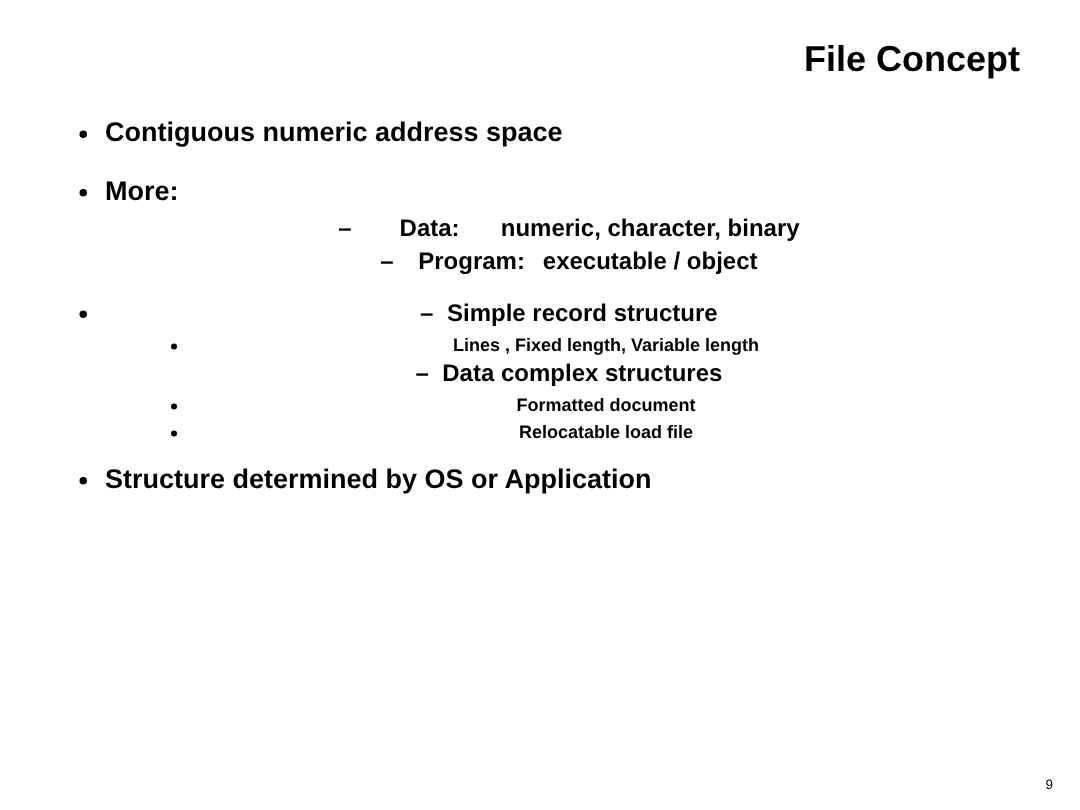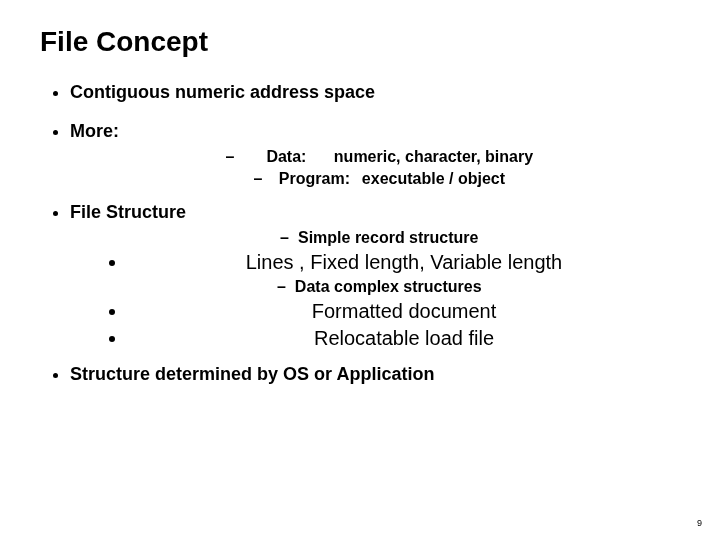--- a/index.html
+++ b/index.html
@@ -12,23 +12,23 @@
     color: #000;
   }
   .slide {
     box-sizing: border-box;
     width: 720px;
     height: 540px;
     padding: 20px 40px 0 40px;
     position: relative;
   }
   .title {
-    text-align: left;
+    text-align: right;
     font-weight: bold;
-    font-size: 28px;
+    font-size: 24px;
     margin: 6px 0 24px 0;
   }
   ul.top {
     list-style: disc;
     margin: 0;
     padding-left: 30px;
   }
   ul.top > li {
     font-weight: bold;
     font-size: 18px;
@@ -53,22 +53,22 @@
     display: inline-block;
     width: 18px;
     margin-left: -18px;
   }
   ul.inner {
     list-style: disc;
     margin: 4px 0 4px 0;
     padding-left: 36px;
   }
   ul.inner > li {
-    font-weight: normal;
-    font-size: 20px;
+    font-weight: bold;
+    font-size: 12px;
     margin-bottom: 4px;
   }
   .kv-row {
     display: inline-block;
   }
   .kv-key {
     display: inline-block;
     width: 86px;
   }
   .page-num {
@@ -102,21 +102,20 @@
         <li>
           <span class="kv-row">
             <span class="kv-key">Program:</span>
             <span>executable / object</span>
           </span>
         </li>
       </ul>
     </li>
 
     <li class="tight" style="margin-top:14px;">
-      <span>File Structure</span>
       <ul class="dash">
         <li>
           <span>Simple record structure</span>
           <ul class="inner">
             <li>Lines , Fixed length, Variable length</li>
           </ul>
         </li>
         <li>
           <span>Data complex structures</span>
           <ul class="inner">

